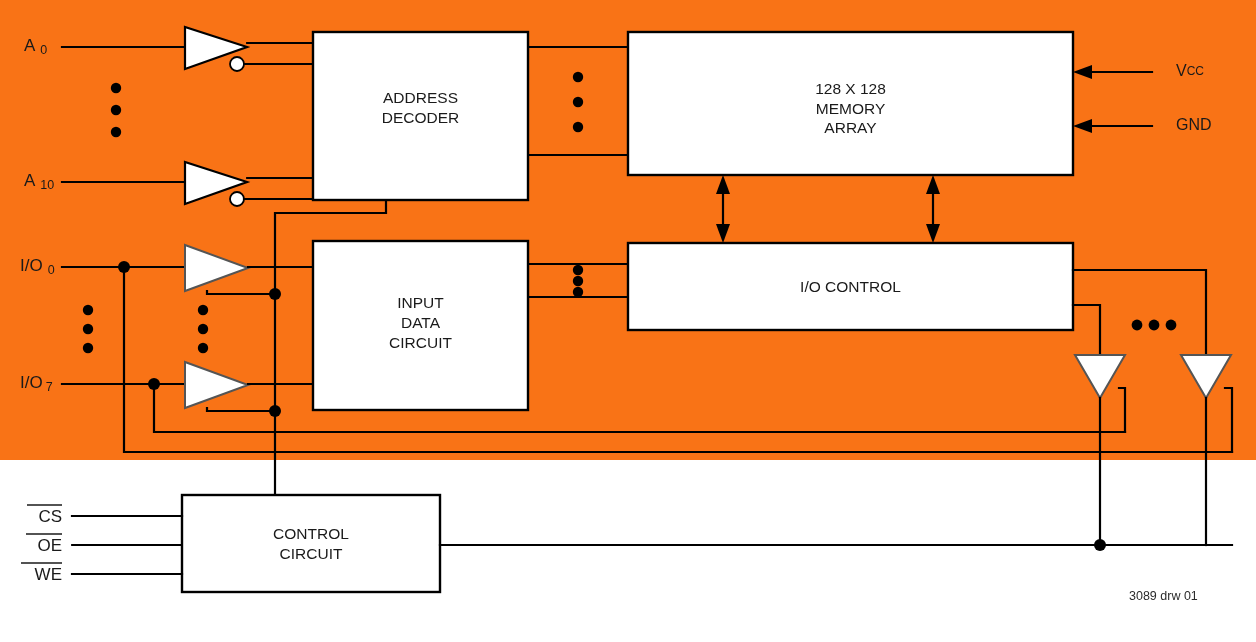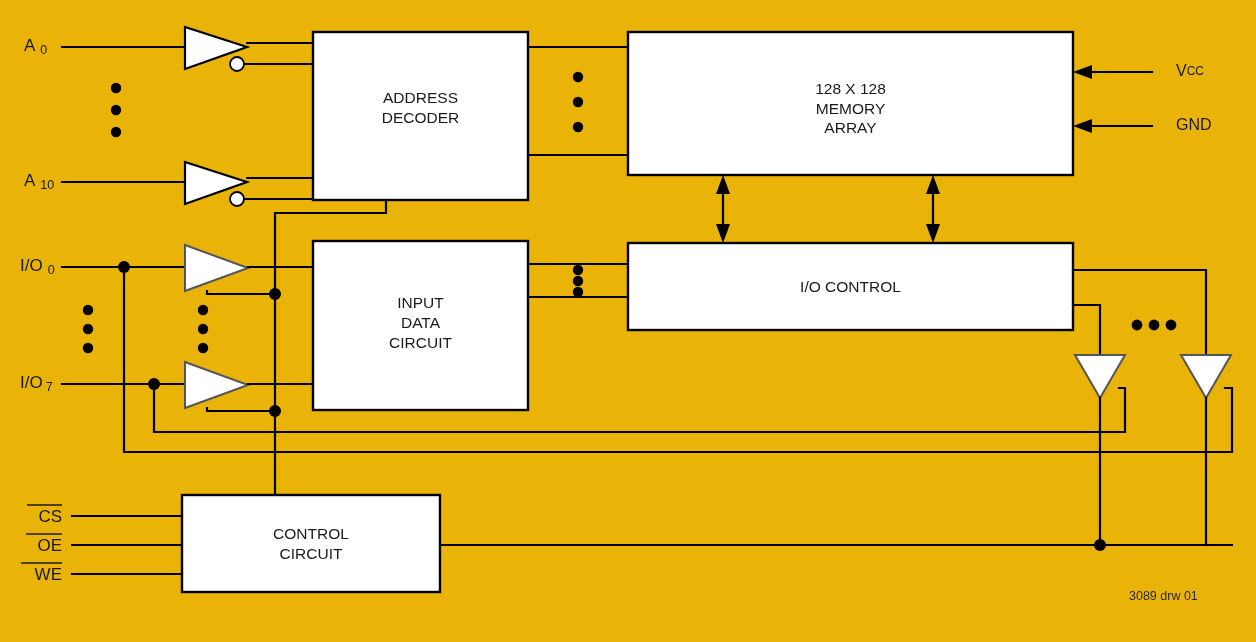--- a/index.html
+++ b/index.html
@@ -10,22 +10,22 @@
   }
   body {
     width: 1256px;
     height: 642px;
     font-family: "Liberation Sans", sans-serif;
     overflow: hidden;
   }
   #diagram-root {
     position: relative;
     width: 1256px;
-    height: 642px;
-    background: #eab308;
+    height: 460px;
+    background: #f97316;
   }
   svg#block-diagram {
     display: block;
     width: 1256px;
     height: 642px;
   }
   .wire {
     stroke: #000000;
     stroke-width: 2.2;
     fill: none;

